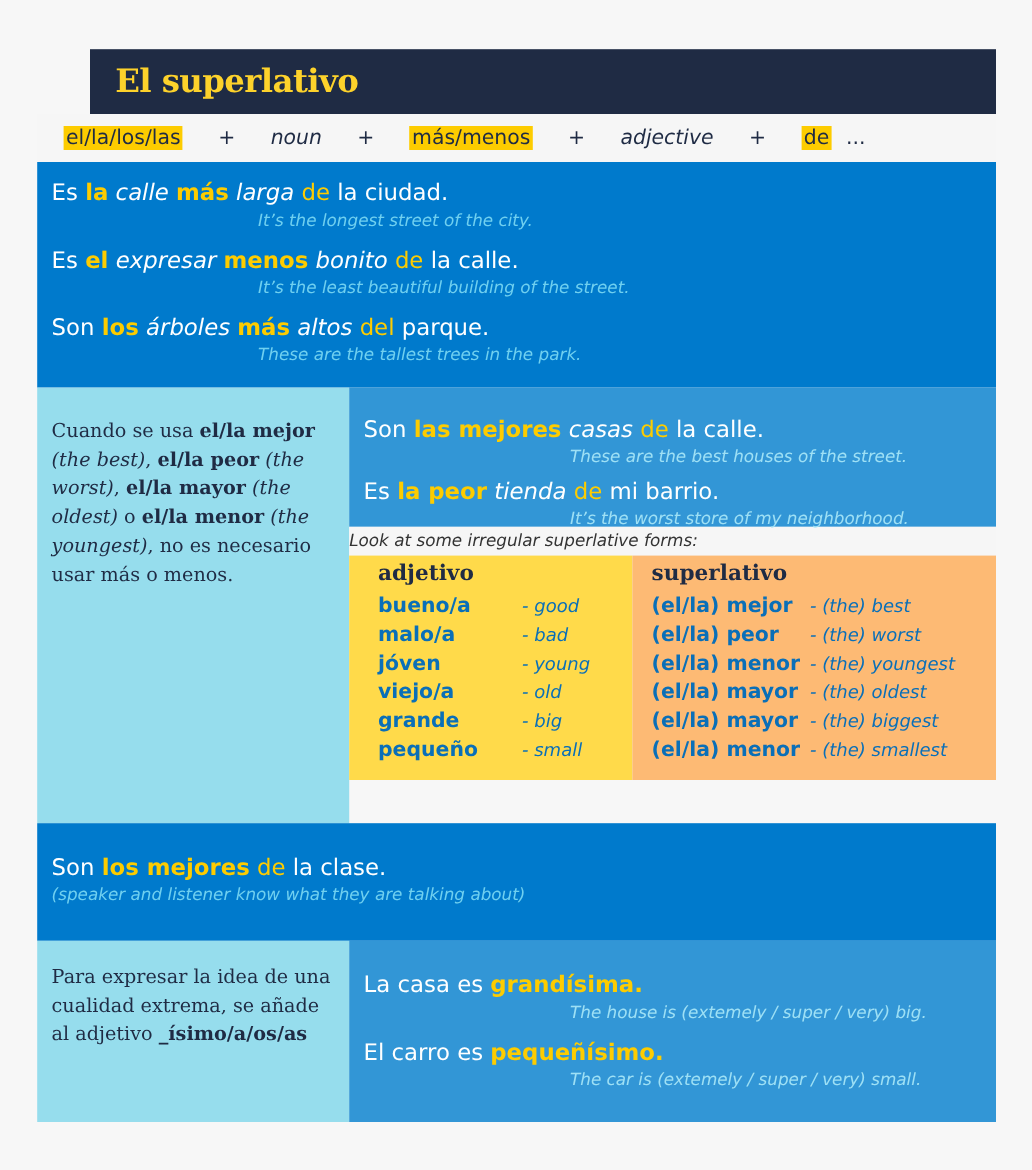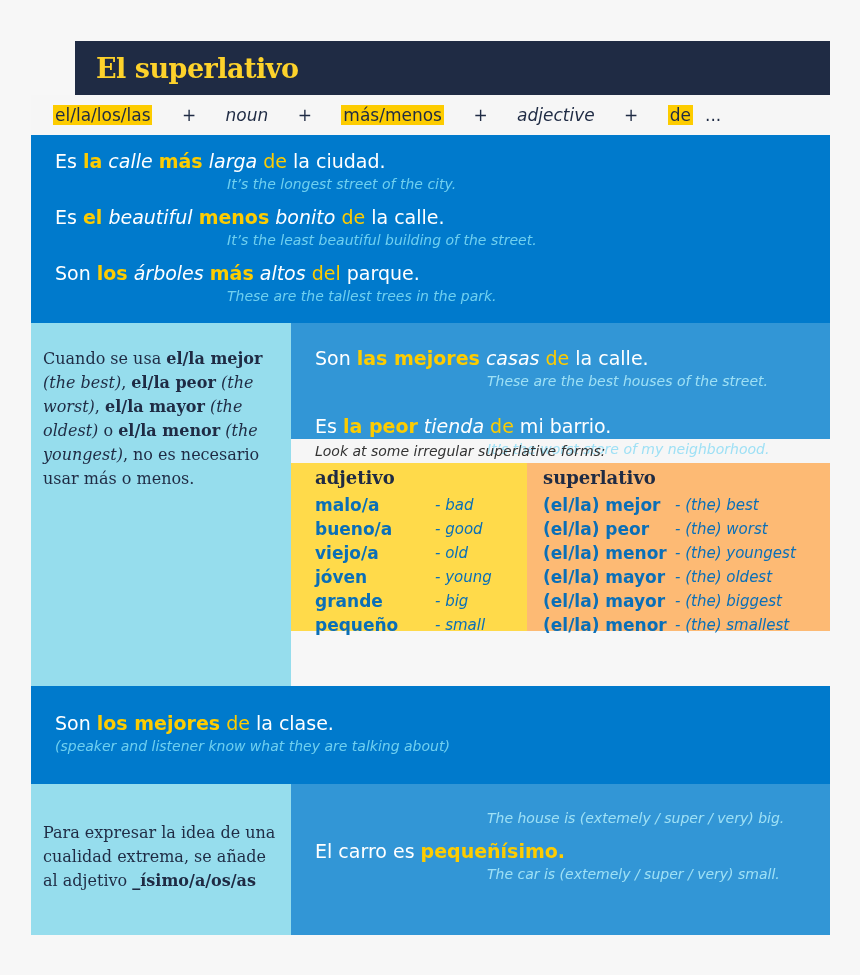--- a/index.html
+++ b/index.html
@@ -13,27 +13,27 @@
   .left.c1 { background: #7ad0e3; }
   .left.c2 { background: #96dded; }
   .left b { font-weight: bold; }
   .left i { font-style: italic; }
   .right { flex: 1; }
   .blue1 { background: #007acc; }
   .blue2 { background: #3296d6; }
   .formula { height: 40px; background: #f6f6f6; display: flex; align-items: center; padding-left: 22px; font-size: 17px; color: #1f2b44; gap: 12px; }
   .formula .hl { background: #fdcc00; padding: 0 2px; }
   .formula .it { font-style: italic; }
-  .ex { padding-left: 24px; }
+  .ex { padding-left: 12px; }
   .ex .es { color: #fff; font-size: 19px; line-height: 26px; }
   .ex .es .y { color: #fdcc00; font-weight: bold; }
   .ex .es .i { font-style: italic; }
   .ex .en { color: #6fd0f0; font-size: 14px; font-style: italic; line-height: 20px; padding-left: 172px; }
-  .note { height: 24px; background: #f6f6f6; font-size: 14px; font-style: italic; color: #333; padding-left: 24px; line-height: 24px; }
-  .tbl { display: flex; height: 168px; }
+  .note { height: 24px; background: #f6f6f6; font-size: 14px; font-style: italic; color: #333; line-height: 24px; }
+  .tbl { display: flex; height: 187px; }
   .tcol { padding: 2px 0 0 24px; }
   .tcol.a { width: 236px; background: #ffda4a; }
   .tcol.b { flex: 1; background: #fdba74; padding-left: 16px; }
   .tcol h3 { font-family: "DejaVu Serif", serif; font-weight: bold; font-size: 18px; color: #1f2b44; line-height: 26px; margin-bottom: 2px; }
   .trow { display: flex; font-size: 17px; line-height: 24px; color: #0a6fb8; }
   .trow .w { font-weight: bold; }
   .trow .pre { font-weight: bold; }
   .trow .tr { font-style: italic; font-size: 15px; }
   .tcol.a .trow .k { width: 120px; }
   .tcol.b .trow .k { width: 132px; }
@@ -47,58 +47,58 @@
   </div>
 
   <div class="row" style="height:228px">
     <div class="right">
       <div class="formula">
         <span class="hl">el/la/los/las</span>&nbsp;<span>+</span>&nbsp;<span class="it">noun</span>&nbsp;<span>+</span>&nbsp;<span class="hl">más/menos</span>&nbsp;<span>+</span>&nbsp;<span class="it">adjective</span>&nbsp;<span>+</span>&nbsp;<span class="hl">de</span><span>...</span>
       </div>
       <div class="blue1 ex" style="height:188px; padding-top:13px">
         <div class="es"><span>Es </span><span class="y">la</span><span> </span><span class="i">calle</span><span> </span><span class="y">más</span><span> </span><span class="i">larga</span><span> </span><span class="y" style="font-weight:normal">de</span><span> la ciudad.</span></div>
         <div class="en" style="margin-bottom:10px">It’s the longest street of the city.</div>
-        <div class="es"><span>Es </span><span class="y">el</span><span> </span><span class="i">beautiful</span><span> </span><span class="y">menos</span><span> </span><span class="i">bonito</span><span> </span><span class="y" style="font-weight:normal">de</span><span> la calle.</span></div>
+        <div class="es"><span>Es </span><span class="y">el</span><span> </span><span class="i">expresar</span><span> </span><span class="y">menos</span><span> </span><span class="i">bonito</span><span> </span><span class="y" style="font-weight:normal">de</span><span> la calle.</span></div>
         <div class="en" style="margin-bottom:10px">It’s the least beautiful building of the street.</div>
         <div class="es"><span>Son </span><span class="y">los</span><span> </span><span class="i">árboles</span><span> </span><span class="y">más</span><span> </span><span class="i">altos</span><span> </span><span class="y" style="font-weight:normal">del</span><span> parque.</span></div>
         <div class="en">These are the tallest trees in the park.</div>
       </div>
     </div>
   </div>
 
   <div class="row" style="height:363px">
     <div class="left c2" style="padding-top:24px">
       <span>Cuando se usa </span><b>el/la mejor</b> <i>(the best)</i><span>, </span><b>el/la peor</b> <i>(the worst)</i><span>, </span><b>el/la mayor</b> <i>(the oldest)</i><span> o </span><b>el/la menor</b> <i>(the youngest)</i><span>, no es necesario usar más o menos.</span>
     </div>
     <div class="right">
       <div class="blue2 ex" style="height:116px; padding-top:22px">
         <div class="es"><span>Son </span><span class="y">las mejores</span> <span class="i">casas</span> <span class="y" style="font-weight:normal">de</span><span> la calle.</span></div>
-        <div class="en" style="color:#9ee0f5; margin-bottom:22px">These are the best houses of the street.</div>
+        <div class="en" style="color:#9ee0f5; margin-bottom:6px">These are the best houses of the street.</div>
         <div class="es"><span>Es </span><span class="y">la peor</span> <span class="i">tienda</span> <span class="y" style="font-weight:normal">de</span><span> mi barrio.</span></div>
         <div class="en" style="color:#9ee0f5">It’s the worst store of my neighborhood.</div>
       </div>
       <div class="note">Look at some irregular superlative forms:</div>
       <div class="tbl">
         <div class="tcol a">
           <h3>adjetivo</h3>
           <div class="trow">
+              <span class="k w">bueno/a</span>
+              <span class="tr">- good</span>
+            </div>
+          <div class="trow">
               <span class="k w">malo/a</span>
               <span class="tr">- bad</span>
             </div>
           <div class="trow">
-              <span class="k w">bueno/a</span>
-              <span class="tr">- good</span>
+              <span class="k w">jóven</span>
+              <span class="tr">- young</span>
             </div>
           <div class="trow">
               <span class="k w">viejo/a</span>
               <span class="tr">- old</span>
-            </div>
-          <div class="trow">
-              <span class="k w">jóven</span>
-              <span class="tr">- young</span>
             </div>
           <div class="trow">
               <span class="k w">grande</span>
               <span class="tr">- big</span>
             </div>
           <div class="trow">
               <span class="k w">pequeño</span>
               <span class="tr">- small</span>
             </div>
         </div>
@@ -134,22 +134,23 @@
   </div>
 
   <div class="row" style="height:98px">
     <div class="right blue1 ex" style="padding-top:24px">
       <div class="es"><span>Son </span><span class="y">los mejores</span> <span class="y" style="font-weight:normal">de</span><span> la clase.</span></div>
       <div class="en" style="padding-left:0">(speaker and listener know what they are talking about)</div>
     </div>
   </div>
 
   <div class="row" style="height:151px">
-    <div class="left c2" style="padding-top:37px">
+    <div class="left c2" style="padding-top:18px">
       <span>Para expresar la idea de una cualidad extrema, se añade al adjetivo </span><b>_ísimo/a/os/as</b>
     </div>
     <div class="right blue2 ex" style="padding-top:24px">
+      <div class="es"><span>La casa es </span><span class="y">grandísima.</span></div>
       <div class="en" style="color:#9ee0f5; margin-bottom:10px">The house is (extemely / super / very) big.</div>
       <div class="es"><span>El carro es </span><span class="y">pequeñísimo.</span></div>
       <div class="en" style="color:#9ee0f5">The car is (extemely / super / very) small.</div>
     </div>
   </div>
 </div>
 
 </body></html>

